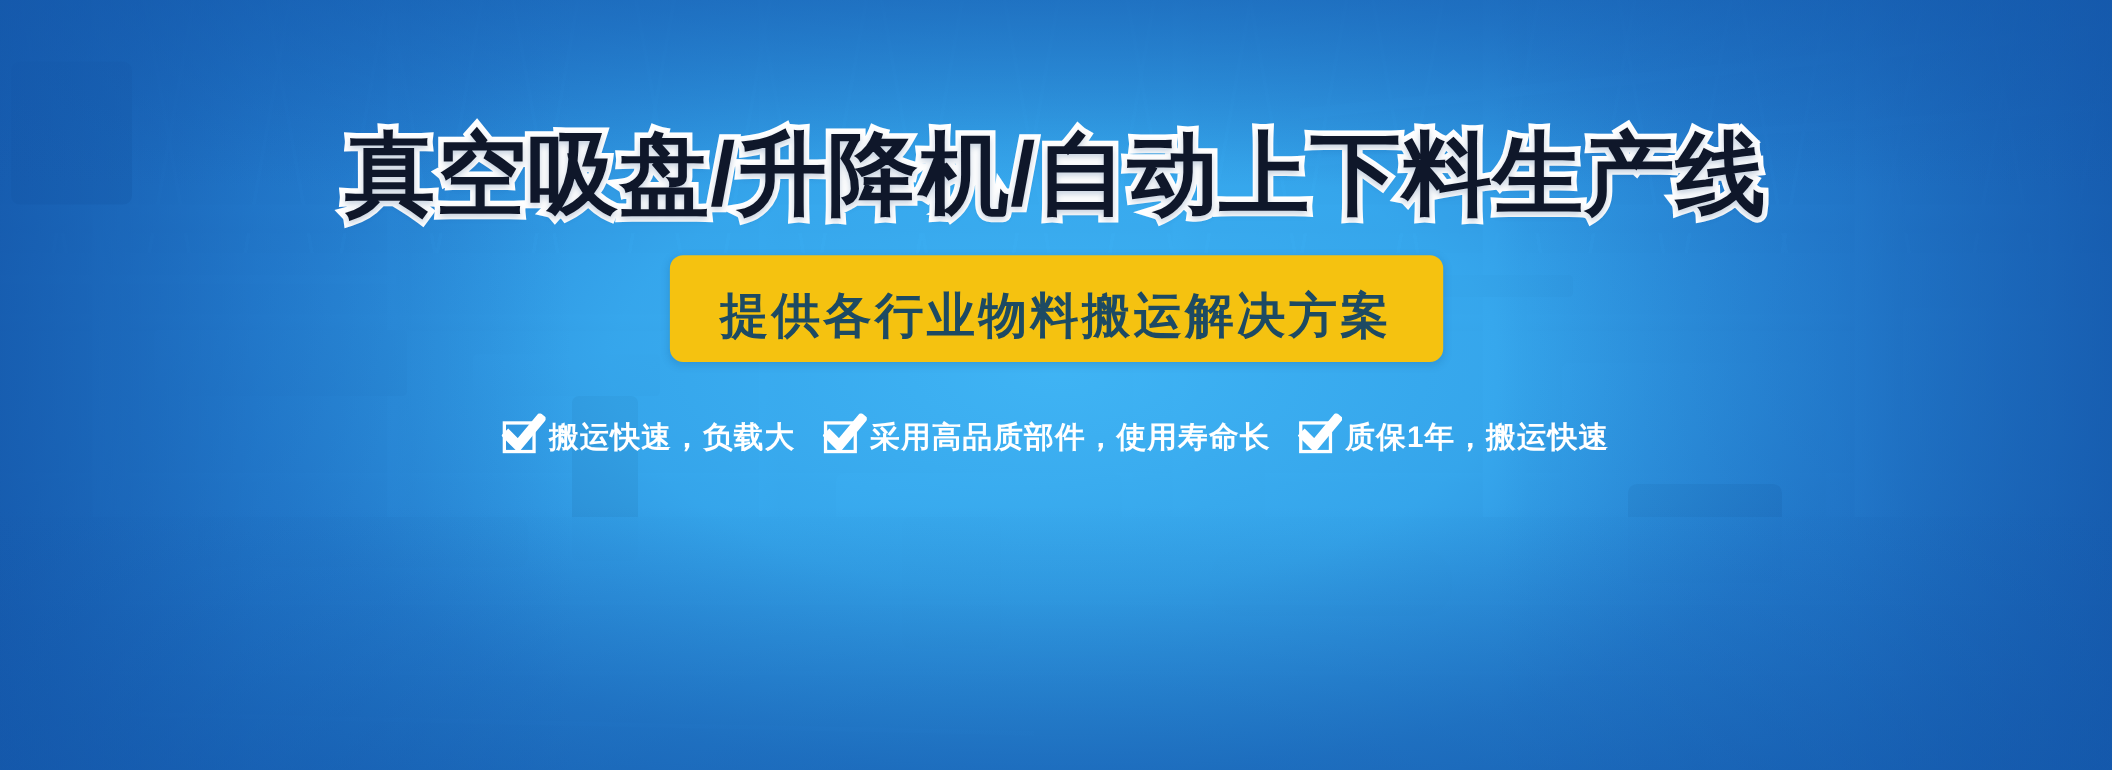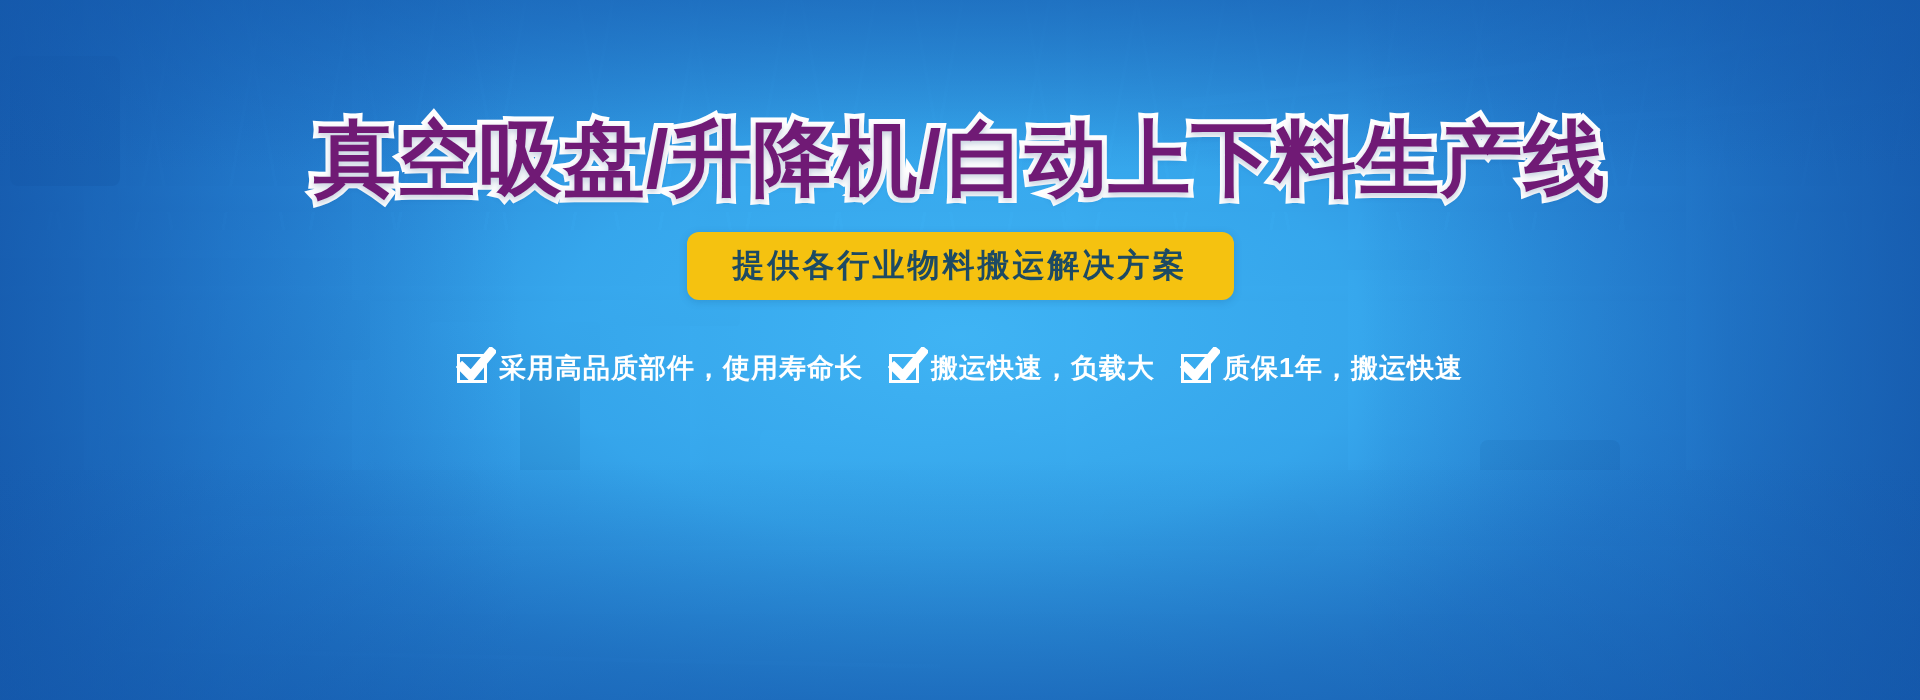--- a/index.html
+++ b/index.html
@@ -86,38 +86,38 @@
     position:absolute;inset:0;
     display:flex;flex-direction:column;align-items:center;
     padding-top:118px;
   }
 
   .headline{
     font-size:82px;
     line-height:1;
     font-weight:bold;
     letter-spacing:1px;
-    color:#701a75;
+    color:#0f172a;
     -webkit-text-stroke:10px #ffffff;
     paint-order:stroke fill;
     text-shadow:0 3px 6px rgba(10,60,120,.25);
     white-space:nowrap;
     margin:0;
     text-align:center;
   }
 
   .subpill{
     margin-top:32px;
     background:#f5c210;
     color:#1d4a63;
-    font-size:32px;
+    font-size:44px;
     font-weight:bold;
     letter-spacing:3px;
     line-height:1;
-    padding:17px 46px 19px 46px;
+    padding:34px 46px 19px 46px;
     border-radius:12px;
     white-space:nowrap;
     box-shadow:0 2px 8px rgba(12,60,110,.18);
   }
 
   .features{
     margin-top:52px;
     display:flex;
     align-items:center;
     gap:26px;
@@ -208,31 +208,31 @@
 
     <div class="features">
 
       <div class="feature">
         <span class="tick">
           <span class="box"></span>
           <svg width="40" height="40" viewBox="0 0 40 40">
             <path d="M6 20 L15 29 L35 5" fill="none" stroke="#ffffff" stroke-width="9" stroke-linecap="square" stroke-linejoin="miter"></path>
           </svg>
         </span>
-        <span>采用高品质部件，使用寿命长</span>
+        <span>搬运快速，负载大</span>
       </div>
 
       <div class="feature">
         <span class="tick">
           <span class="box"></span>
           <svg width="40" height="40" viewBox="0 0 40 40">
             <path d="M6 20 L15 29 L35 5" fill="none" stroke="#ffffff" stroke-width="9" stroke-linecap="square" stroke-linejoin="miter"></path>
           </svg>
         </span>
-        <span>搬运快速，负载大</span>
+        <span>采用高品质部件，使用寿命长</span>
       </div>
 
       <div class="feature">
         <span class="tick">
           <span class="box"></span>
           <svg width="40" height="40" viewBox="0 0 40 40">
             <path d="M6 20 L15 29 L35 5" fill="none" stroke="#ffffff" stroke-width="9" stroke-linecap="square" stroke-linejoin="miter"></path>
           </svg>
         </span>
         <span>质保1年，搬运快速</span>

